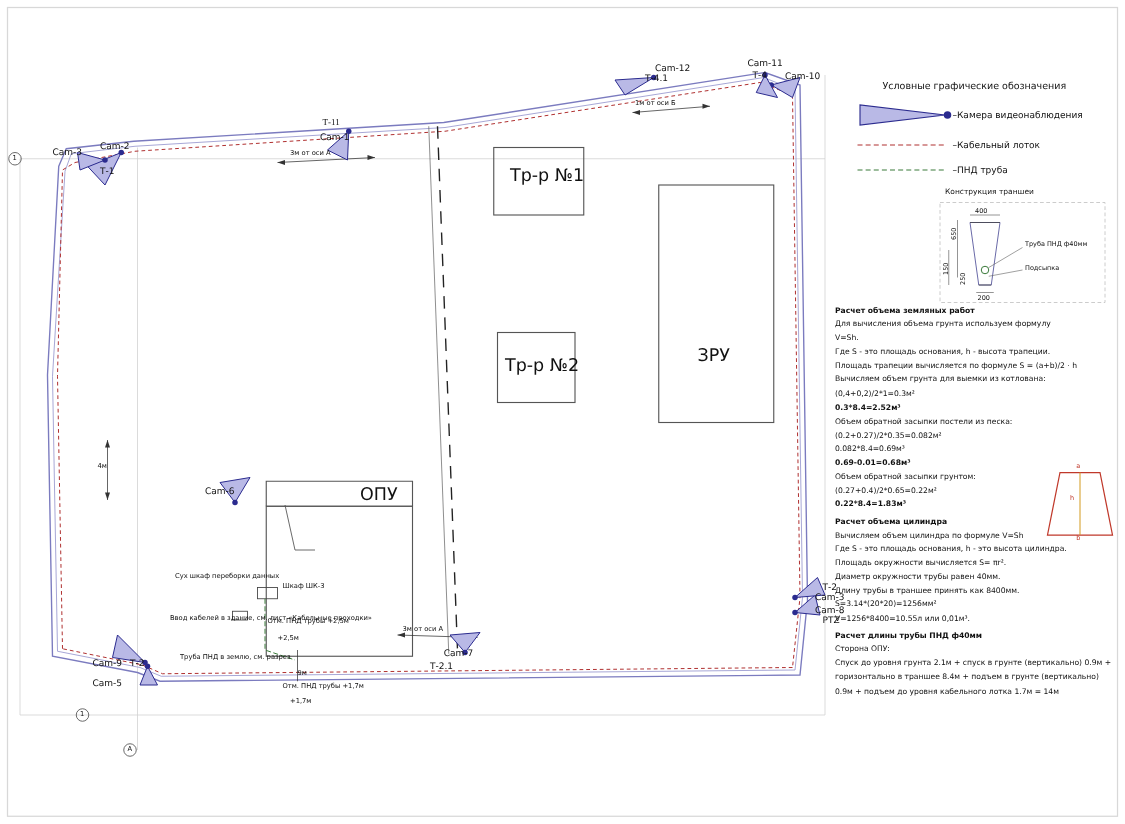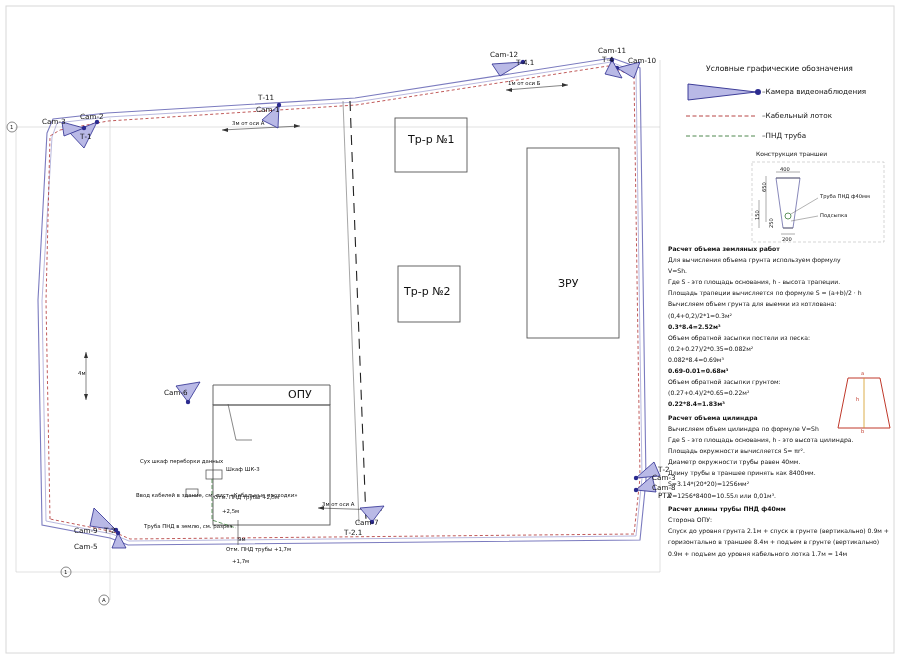--- a/index.html
+++ b/index.html
@@ -1,21 +1,21 @@
 <!DOCTYPE html>
 <html><head>
 <meta charset="utf-8">
 <style>
   html,body{margin:0;padding:0;background:#ffffff;}
   body{width:900px;height:659px;font-family:"DejaVu Sans",sans-serif;color:#111;overflow:hidden;position:relative;}
   #sheet{position:absolute;left:0;top:0;width:900px;height:659px;}
   svg#plan{position:absolute;left:0;top:0;width:900px;height:659px;}
   .lbl{position:absolute;font-size:7.2px;line-height:8.4px;color:#111;white-space:pre;font-family:"DejaVu Sans",sans-serif;}
   .lbl.tiny{font-size:5.4px;line-height:6.4px;}
-  .room{position:absolute;font-size:11px;color:#111;}
+  .room{position:absolute;font-size:14px;color:#111;}
   
   #notes{position:absolute;left:668px;top:245px;width:228px;}
   #notes p{margin:0 0 3.5px 0;font-size:6.1px;line-height:7.6px;color:#111;}
   #notes p.b{font-weight:bold;}
   #legendTitle{position:absolute;left:706px;top:64px;font-size:7.6px;color:#111;}
   .legtxt{position:absolute;font-size:7.2px;color:#111;}
   .detailtxt{position:absolute;font-size:5.2px;color:#111;}
   .dimtxt{position:absolute;font-size:5.4px;color:#111;}
 </style>
 </head>
@@ -188,21 +188,21 @@
     <line x1="781" y1="234" x2="795" y2="234" stroke="#555" stroke-width="0.5"></line>
   </g>
 
   <g>
     <polygon points="848,378 880,378 890,428 838,428" fill="none" stroke="#c0392b" stroke-width="1"></polygon>
     <line x1="864" y1="378" x2="864" y2="428" stroke="#d39a1f" stroke-width="0.8"></line>
   </g>
 </svg>
 
 <div class="lbl" style="left:256px;top:86px;margin-top:20px;">Cam-1</div>
-<div class="lbl" style="left:258px;top:94px;">Т-11</div>
+<div class="lbl" style="left:258px;top:94px;font-family:Liberation Serif, serif;">Т-11</div>
 
 <div class="lbl" style="left:80px;top:113px;">Cam-2</div>
 <div class="lbl" style="left:80px;top:133px;">Т-1</div>
 
 <div class="lbl" style="left:42px;top:118px;">Cam-3</div>
 
 <div class="lbl" style="left:74px;top:527px;">Cam-9</div>
 <div class="lbl" style="left:104px;top:527px;">Т-2</div>
 
 <div class="lbl" style="left:74px;top:543px;">Cam-5</div>
@@ -215,21 +215,21 @@
 <div class="lbl" style="left:652px;top:484px;">Cam-8</div>
 <div class="lbl" style="left:658px;top:492px;">PTZ</div>
 <div class="lbl" style="left:652px;top:474px;">Cam-3</div>
 <div class="lbl" style="left:658px;top:466px;">Т-2</div>
 
 <div class="lbl" style="left:628px;top:57px;">Cam-10</div>
 <div class="lbl" style="left:602px;top:56px;">Т-4</div>
 
 <div class="lbl" style="left:598px;top:47px;">Cam-11</div>
 
-<div class="lbl" style="left:490px;top:51px;text-align:center;">Cam-12</div>
+<div class="lbl" style="left:524px;top:51px;text-align:center;">Cam-12</div>
 <div class="lbl" style="left:516px;top:59px;">Т-4.1</div>
 
 <div class="room" style="left:408px;top:133px;">Тр-р №1</div>
 <div class="room" style="left:404px;top:285px;">Тр-р №2</div>
 <div class="room" style="left:558px;top:277px;text-align:center;">ЗРУ</div>
 <div class="room" style="left:288px;top:388px;">ОПУ</div>
 
 <div class="dimtxt" style="left:232px;top:120px;">3м от оси А</div>
 <div class="dimtxt" style="left:508px;top:80px;">1м от оси Б</div>
 <div class="dimtxt" style="left:322px;top:501px;">3м от оси А</div>

